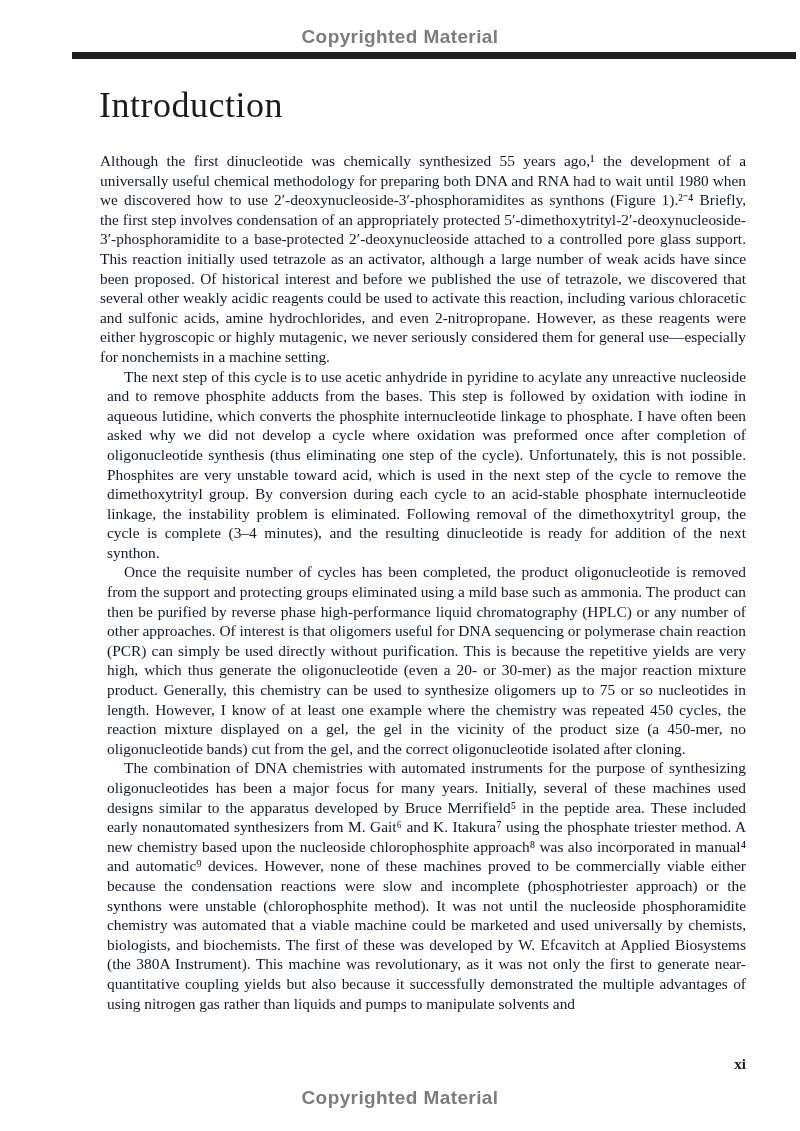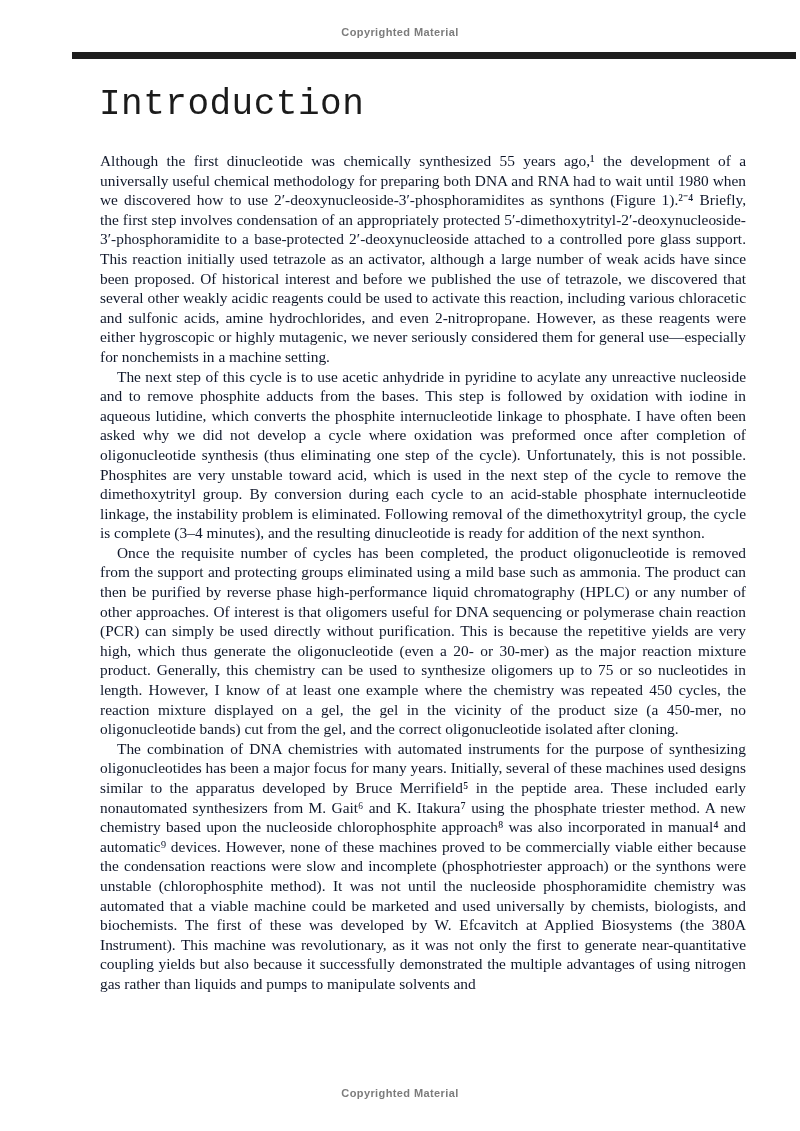--- a/index.html
+++ b/index.html
@@ -14,38 +14,38 @@
     background: #ffffff;
     overflow: hidden;
   }
   .notice {
     position: absolute;
     left: 0;
     width: 100%;
     text-align: center;
     font-family: "Liberation Sans", sans-serif;
     font-weight: bold;
-    font-size: 11px;
+    font-size: 19px;
     letter-spacing: 0.4px;
   }
   .notice.top { top: 26px; }
   .notice.bottom { top: 1087px; }
   .header-rule {
     position: absolute;
     top: 52px;
     left: 72px;
     width: 724px;
     height: 7px;
   }
   .title {
     position: absolute;
     top: 84px;
     left: 99px;
     margin: 0;
-    font-family: Liberation Mono, monospace;
+    font-family: Liberation Serif, serif;
     font-weight: normal;
     font-size: 36px;
     letter-spacing: 0.5px;
     text-align: center;
   }
   .body-text {
     position: absolute;
     top: 151px;
     left: 100px;
     width: 646px;
@@ -53,20 +53,21 @@
     font-size: 15.4px;
     line-height: 19.6px;
     text-align: justify;
   }
   .body-text p {
     margin: 0;
     padding: 0;
   }
   .body-text p + p {
     text-indent: 17px;
+    margin-left: 7px;
   }
   .page-number {
     position: absolute;
     top: 1056px;
     left: 100px;
     width: 646px;
     text-align: right;
     font-family: "Liberation Serif", serif;
     font-weight: bold;
     font-size: 15px;
@@ -83,16 +84,17 @@
 
   <h1 class="title" style="color: rgb(27, 27, 27);">Introduction</h1>
 
   <div class="body-text" style="color: #0f172a;">
     <p>Although the first dinucleotide was chemically synthesized 55 years ago,¹ the development of a universally useful chemical methodology for preparing both DNA and RNA had to wait until 1980 when we discovered how to use 2′-deoxynucleoside-3′-phosphoramidites as synthons (Figure 1).²⁻⁴ Briefly, the first step involves condensation of an appropriately protected 5′-dimethoxytrityl-2′-deoxynucleoside-3′-phosphoramidite to a base-protected 2′-deoxynucleoside attached to a controlled pore glass support. This reaction initially used tetrazole as an activator, although a large number of weak acids have since been proposed. Of historical interest and before we published the use of tetrazole, we discovered that several other weakly acidic reagents could be used to activate this reaction, including various chloracetic and sulfonic acids, amine hydrochlorides, and even 2-nitropropane. However, as these reagents were either hygroscopic or highly mutagenic, we never seriously considered them for general use—especially for nonchemists in a machine setting.</p>
     <p>The next step of this cycle is to use acetic anhydride in pyridine to acylate any unreactive nucleoside and to remove phosphite adducts from the bases. This step is followed by oxidation with iodine in aqueous lutidine, which converts the phosphite internucleotide linkage to phosphate. I have often been asked why we did not develop a cycle where oxidation was preformed once after completion of oligonucleotide synthesis (thus eliminating one step of the cycle). Unfortunately, this is not possible. Phosphites are very unstable toward acid, which is used in the next step of the cycle to remove the dimethoxytrityl group. By conversion during each cycle to an acid-stable phosphate internucleotide linkage, the instability problem is eliminated. Following removal of the dimethoxytrityl group, the cycle is complete (3–4 minutes), and the resulting dinucleotide is ready for addition of the next synthon.</p>
     <p>Once the requisite number of cycles has been completed, the product oligonucleotide is removed from the support and protecting groups eliminated using a mild base such as ammonia. The product can then be purified by reverse phase high-performance liquid chromatography (HPLC) or any number of other approaches. Of interest is that oligomers useful for DNA sequencing or polymerase chain reaction (PCR) can simply be used directly without purification. This is because the repetitive yields are very high, which thus generate the oligonucleotide (even a 20- or 30-mer) as the major reaction mixture product. Generally, this chemistry can be used to synthesize oligomers up to 75 or so nucleotides in length. However, I know of at least one example where the chemistry was repeated 450 cycles, the reaction mixture displayed on a gel, the gel in the vicinity of the product size (a 450-mer, no oligonucleotide bands) cut from the gel, and the correct oligonucleotide isolated after cloning.</p>
     <p>The combination of DNA chemistries with automated instruments for the purpose of synthesizing oligonucleotides has been a major focus for many years. Initially, several of these machines used designs similar to the apparatus developed by Bruce Merrifield⁵ in the peptide area. These included early nonautomated synthesizers from M. Gait⁶ and K. Itakura⁷ using the phosphate triester method. A new chemistry based upon the nucleoside chlorophosphite approach⁸ was also incorporated in manual⁴ and automatic⁹ devices. However, none of these machines proved to be commercially viable either because the condensation reactions were slow and incomplete (phosphotriester approach) or the synthons were unstable (chlorophosphite method). It was not until the nucleoside phosphoramidite chemistry was automated that a viable machine could be marketed and used universally by chemists, biologists, and biochemists. The first of these was developed by W. Efcavitch at Applied Biosystems (the 380A Instrument). This machine was revolutionary, as it was not only the first to generate near-quantitative coupling yields but also because it successfully demonstrated the multiple advantages of using nitrogen gas rather than liquids and pumps to manipulate solvents and</p>
   </div>
 
+  <div class="page-number" style="color: rgb(27, 27, 27);">xi</div>
 
   <div class="notice bottom" style="color: rgb(124, 124, 124);">Copyrighted Material</div>
 
 </div>
 
 </body></html>

